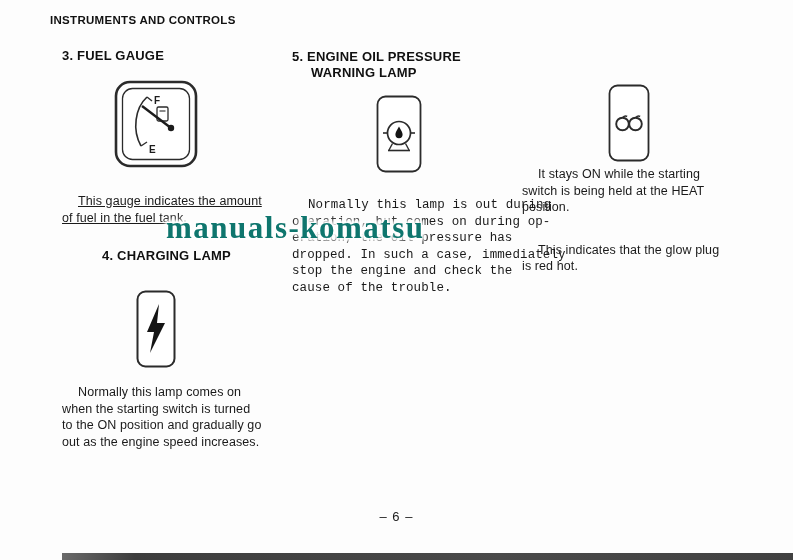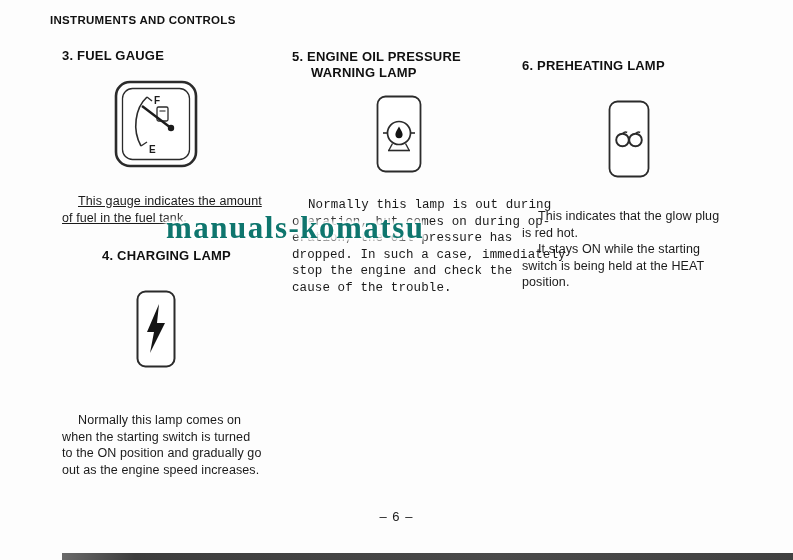--- a/index.html
+++ b/index.html
@@ -44,21 +44,21 @@
   }
 
   .icon-wrap { display: block; }
   .gauge-wrap   { margin: 16px 0 0 52px; width: 84px; }
   .bolt-wrap    { margin: 26px 0 0 74px; width: 40px; }
   .oil-wrap     { margin: 14px 0 0 84px; width: 46px; }
   .preheat-wrap { margin: 26px 0 0 86px; width: 42px; }
 
   .para-fuel     { margin-top: 21px; text-decoration: underline; }
   .title-charging{ margin-top: 22px; margin-left: 40px; }
-  .para-charging { margin-top: 40px; }
+  .para-charging { margin-top: 12px; }
   .para-oil      { margin-top: 20px; font-family: Liberation Mono, monospace; }
   .para-preheat1 { margin-top: 26px; }
   .para-preheat2 { margin-top: 0; }
 
   .watermark {
     position: absolute;
     left: 166px; top: 210px;
     z-index: 6;
     font-family: "Liberation Serif", serif;
     font-weight: 700;
@@ -147,36 +147,35 @@
 
   <p class="body-text para-oil">Normally this lamp is out during
 operation, but comes on during op-
 eration, the oil pressure has
 dropped. In such a case, immediately
 stop the engine and check the
 cause of the trouble.</p>
 </div>
 
 <div class="col col-right">
-  <h3 class="sec-title">6. PREHEATING LAMP</h3>
 
   <div class="icon-wrap preheat-wrap">
     <svg width="42" height="78" viewBox="0 0 42 78">
       <rect x="1.5" y="1.5" width="39" height="75" rx="8" fill="#ffffff" stroke="#2b2b2b" stroke-width="1.8"></rect>
       <circle cx="14.5" cy="40" r="6.3" fill="none" stroke="#2b2b2b" stroke-width="1.9"></circle>
       <circle cx="27.5" cy="40" r="6.3" fill="none" stroke="#2b2b2b" stroke-width="1.9"></circle>
       <path d="M14.5,33.7 q2.5,-2.6 4.6,-1.2" fill="none" stroke="#2b2b2b" stroke-width="1.6"></path>
       <path d="M27.5,33.7 q2.5,-2.6 4.6,-1.2" fill="none" stroke="#2b2b2b" stroke-width="1.6"></path>
     </svg>
   </div>
 
-  <p class="body-text para-preheat1">This indicates that the glow plug
-is red hot.</p>
   <p class="body-text para-preheat2">It stays ON while the starting
 switch is being held at the HEAT
 position.</p>
+  <p class="body-text para-preheat1">This indicates that the glow plug
+is red hot.</p>
 </div>
 
 <div class="watermark">manuals-komatsu</div>
 
 <div class="page-number">– 6 –</div>
 
 <div class="scan-edge"></div>
 
 </body></html>

